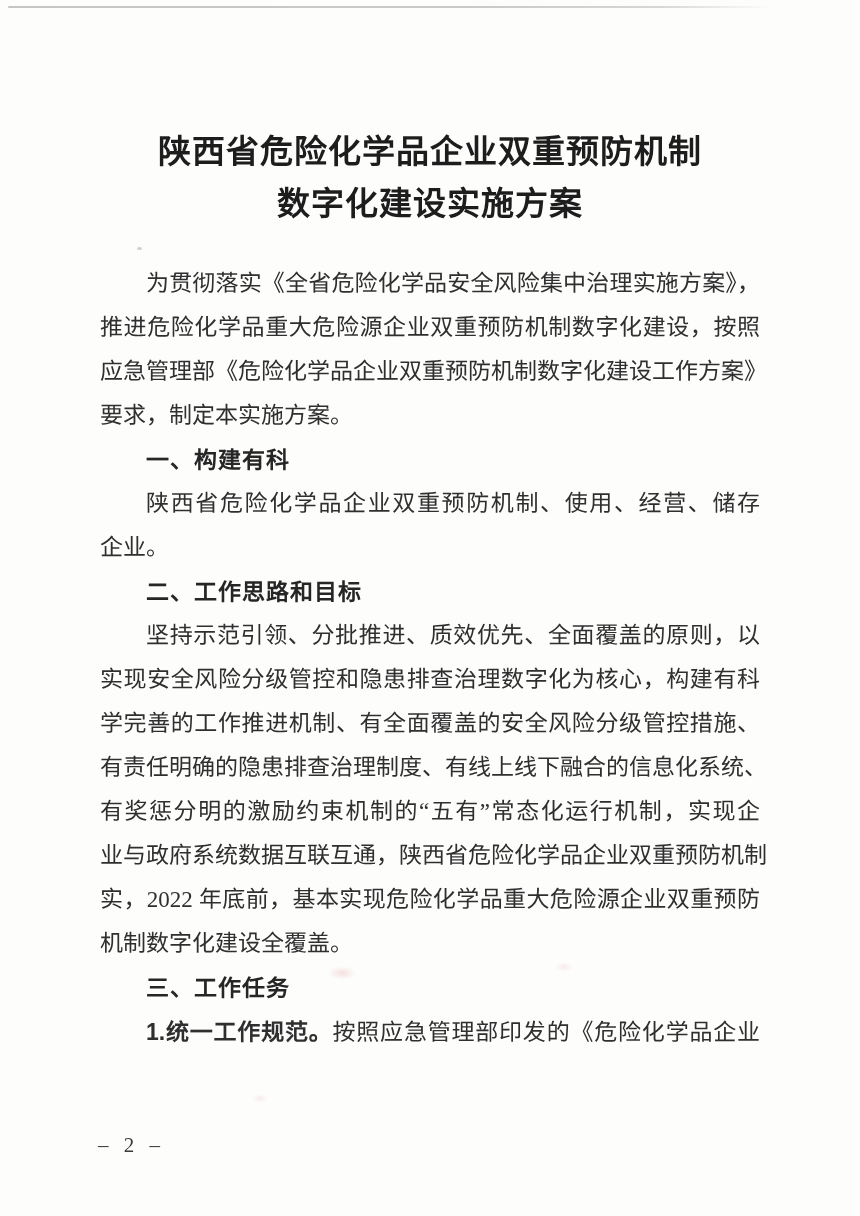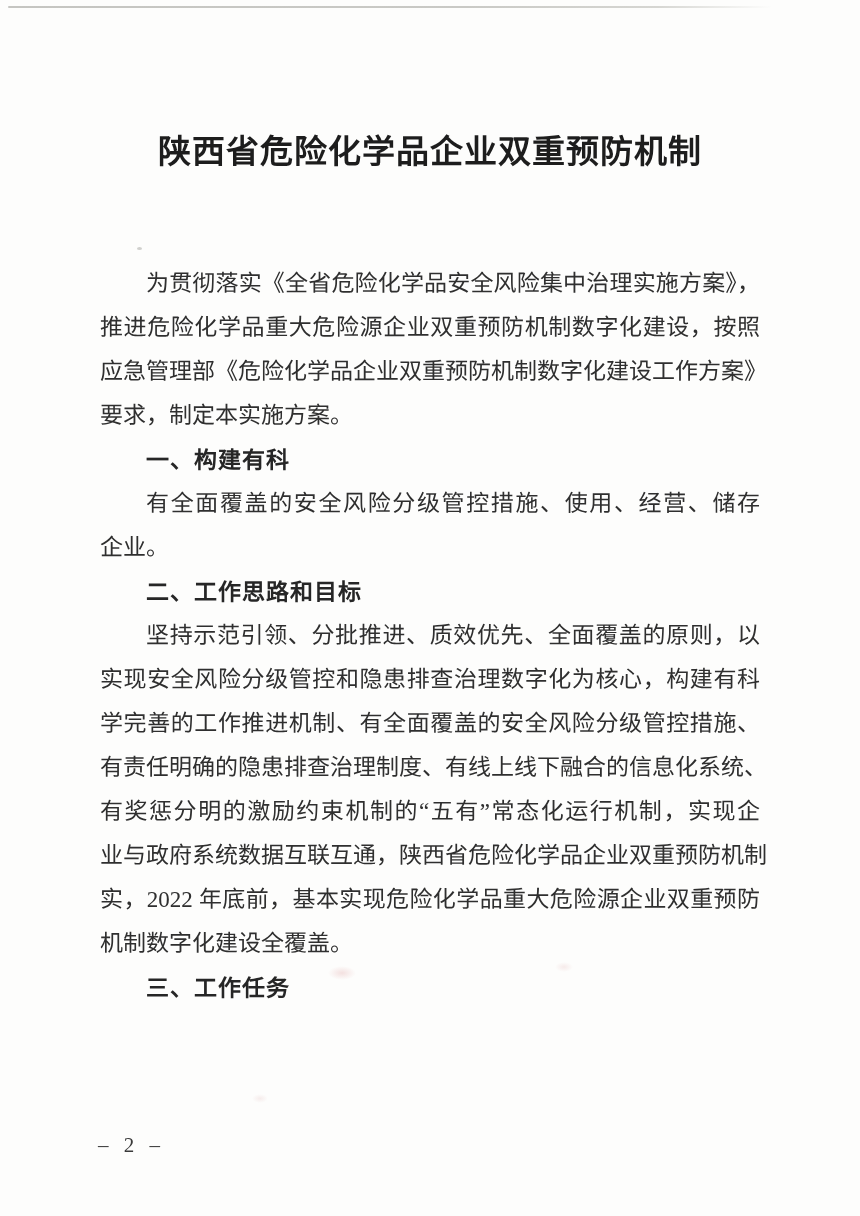--- a/index.html
+++ b/index.html
@@ -107,42 +107,44 @@
 <div class="page">
 
   <div class="scan-line"></div>
   <div class="speck speck-1"></div>
   <div class="speck speck-2"></div>
   <div class="speck speck-3"></div>
   <div class="speck speck-4"></div>
 
   <h1 class="doc-title">
     <span class="title-line">陕西省危险化学品企业双重预防机制</span>
+    <span class="title-line">数字化建设实施方案</span>
   </h1>
 
   <div class="body-text">
 
     <p class="line indent jl">为贯彻落实《全省危险化学品安全风险集中治理实施方案》，</p>
     <p class="line jl">推进危险化学品重大危险源企业双重预防机制数字化建设，按照</p>
     <p class="line jl">应急管理部《危险化学品企业双重预防机制数字化建设工作方案》</p>
     <p class="line">要求，制定本实施方案。</p>
 
     <h2 class="line heading indent">一、构建有科</h2>
-    <p class="line indent jl">有全面覆盖的安全风险分级管控措施、使用、经营、储存</p>
+    <p class="line indent jl">陕西省危险化学品企业双重预防机制、使用、经营、储存</p>
     <p class="line">企业。</p>
 
     <h2 class="line heading indent">二、工作思路和目标</h2>
     <p class="line indent jl">坚持示范引领、分批推进、质效优先、全面覆盖的原则，以</p>
     <p class="line jl">实现安全风险分级管控和隐患排查治理数字化为核心，构建有科</p>
     <p class="line jl">学完善的工作推进机制、有全面覆盖的安全风险分级管控措施、</p>
     <p class="line jl">有责任明确的隐患排查治理制度、有线上线下融合的信息化系统、</p>
     <p class="line jl">有奖惩分明的激励约束机制的“五有”常态化运行机制，实现企</p>
     <p class="line jl">业与政府系统数据互联互通，陕西省危险化学品企业双重预防机制</p>
     <p class="line jl">实，2022 年底前，基本实现危险化学品重大危险源企业双重预防</p>
     <p class="line">机制数字化建设全覆盖。</p>
 
     <h2 class="line heading indent">三、工作任务</h2>
+    <p class="line indent jl"><span class="hei">1.统一工作规范。</span><span>按照应急管理部印发的《危险化学品企业</span></p>
 
   </div>
 
   <div class="page-num">– 2 –</div>
 
 </div>
 
 </body></html>

